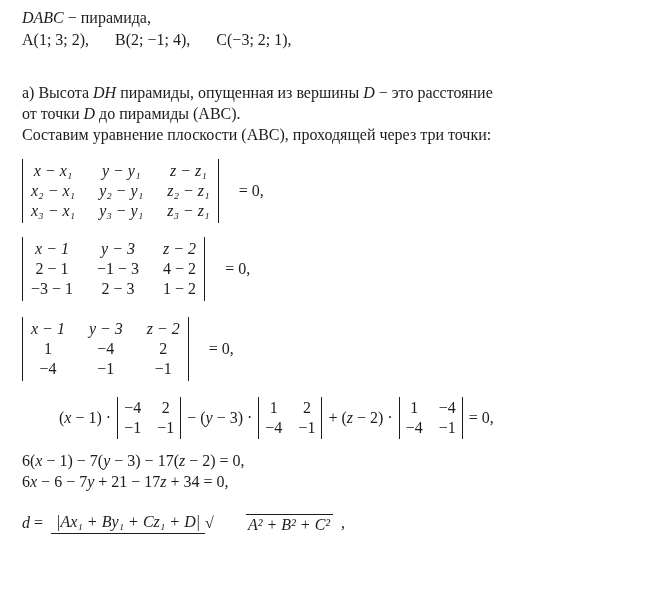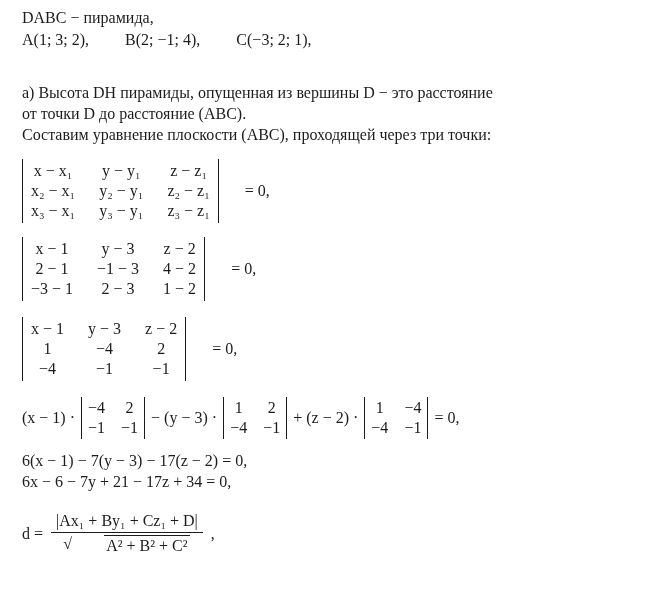--- a/index.html
+++ b/index.html
@@ -4,62 +4,62 @@
 <style>
   html,body{margin:0;padding:0;}
   body{
     width:667px;height:604px;overflow:hidden;
     background:#ffffff;color:#1c1c1c;
     font-family:"Liberation Serif","DejaVu Serif",serif;
     font-size:16px;
   }
   .doc{padding:7px 8px 0 22px;}
   .line{line-height:21px;white-space:nowrap;}
-  .it{}
-  .points-row{display:flex;gap:36px;line-height:22px;margin-top:1px;text-align:center;}
+  .it{font-style:italic;}
+  .points-row{display:flex;gap:26px;line-height:22px;margin-top:1px;text-align:center;}
   .para{margin-top:31px;}
-  .eq-row{display:flex;align-items:center;gap:26px;}
+  .eq-row{display:flex;align-items:center;gap:20px;}
   .mt14{margin-top:14px;}
   .mt16{margin-top:16px;}
   .mt20{margin-top:20px;}
   .det{
     display:inline-grid;grid-template-columns:repeat(3,auto);
     column-gap:24px;row-gap:2px;justify-items:center;
     border-left:1px solid currentColor;border-right:1px solid currentColor;
     padding:3px 8px;line-height:18px;
   }
   .det2{
     display:inline-grid;grid-template-columns:repeat(2,auto);
     column-gap:16px;row-gap:2px;justify-items:center;
     border-left:1px solid currentColor;border-right:1px solid currentColor;
     padding:2px 6px;line-height:18px;
   }
-  .cof-row{display:flex;align-items:center;gap:6px;white-space:nowrap;}
-  .frac{display:inline-flex;flex-direction:column;}
+  .cof-row{display:flex;align-items:center;gap:6px;white-space:nowrap;margin-left:37px;}
+  .frac{display:inline-flex;flex-direction:row;}
   .frac>.num{border-bottom:1px solid currentColor;padding:0 5px 2px;display:inline-flex;align-items:flex-end;justify-content:center;white-space:nowrap;}
   .frac>.den{padding-top:2px;display:inline-flex;align-items:flex-start;justify-content:center;white-space:nowrap;}
   .sqrt{display:inline-flex;align-items:flex-start;}
   .sqrt-body{border-top:1px solid currentColor;padding:1px 3px 0 2px;margin-left:32px;}
   .formula-row{display:flex;align-items:center;gap:8px;margin-top:5px;white-space:nowrap;}
 </style>
 </head>
 <body>
 
 <div class="doc">
 
   <div class="line"><span class="it">DABC</span><span> − пирамида,</span></div>
   <div class="points-row">
     <span><span>A(1; 3; 2),</span></span>
     <span><span>B(2; −1; 4),</span></span>
     <span><span>C(−3; 2; 1),</span></span>
   </div>
 
   <div class="para">
     <div class="line"><span>а) Высота </span><span class="it">DH</span><span> пирамиды, опущенная из вершины </span><span class="it">D</span><span> − это расстояние</span></div>
-    <div class="line"><span>от точки </span><span class="it">D</span><span> до расстояние (ABC).</span></div>
+    <div class="line"><span>от точки </span><span class="it">D</span><span> до пирамиды (ABC).</span></div>
     <div class="line"><span>Составим уравнение плоскости (ABC), проходящей через три точки:</span></div>
   </div>
 
   <div class="eq-row mt14">
     <span class="det">
       <span class="it">x − x₁</span>
       <span class="it">y − y₁</span>
       <span class="it">z − z₁</span>
       <span class="it">x₂ − x₁</span>
       <span class="it">y₂ − y₁</span>

